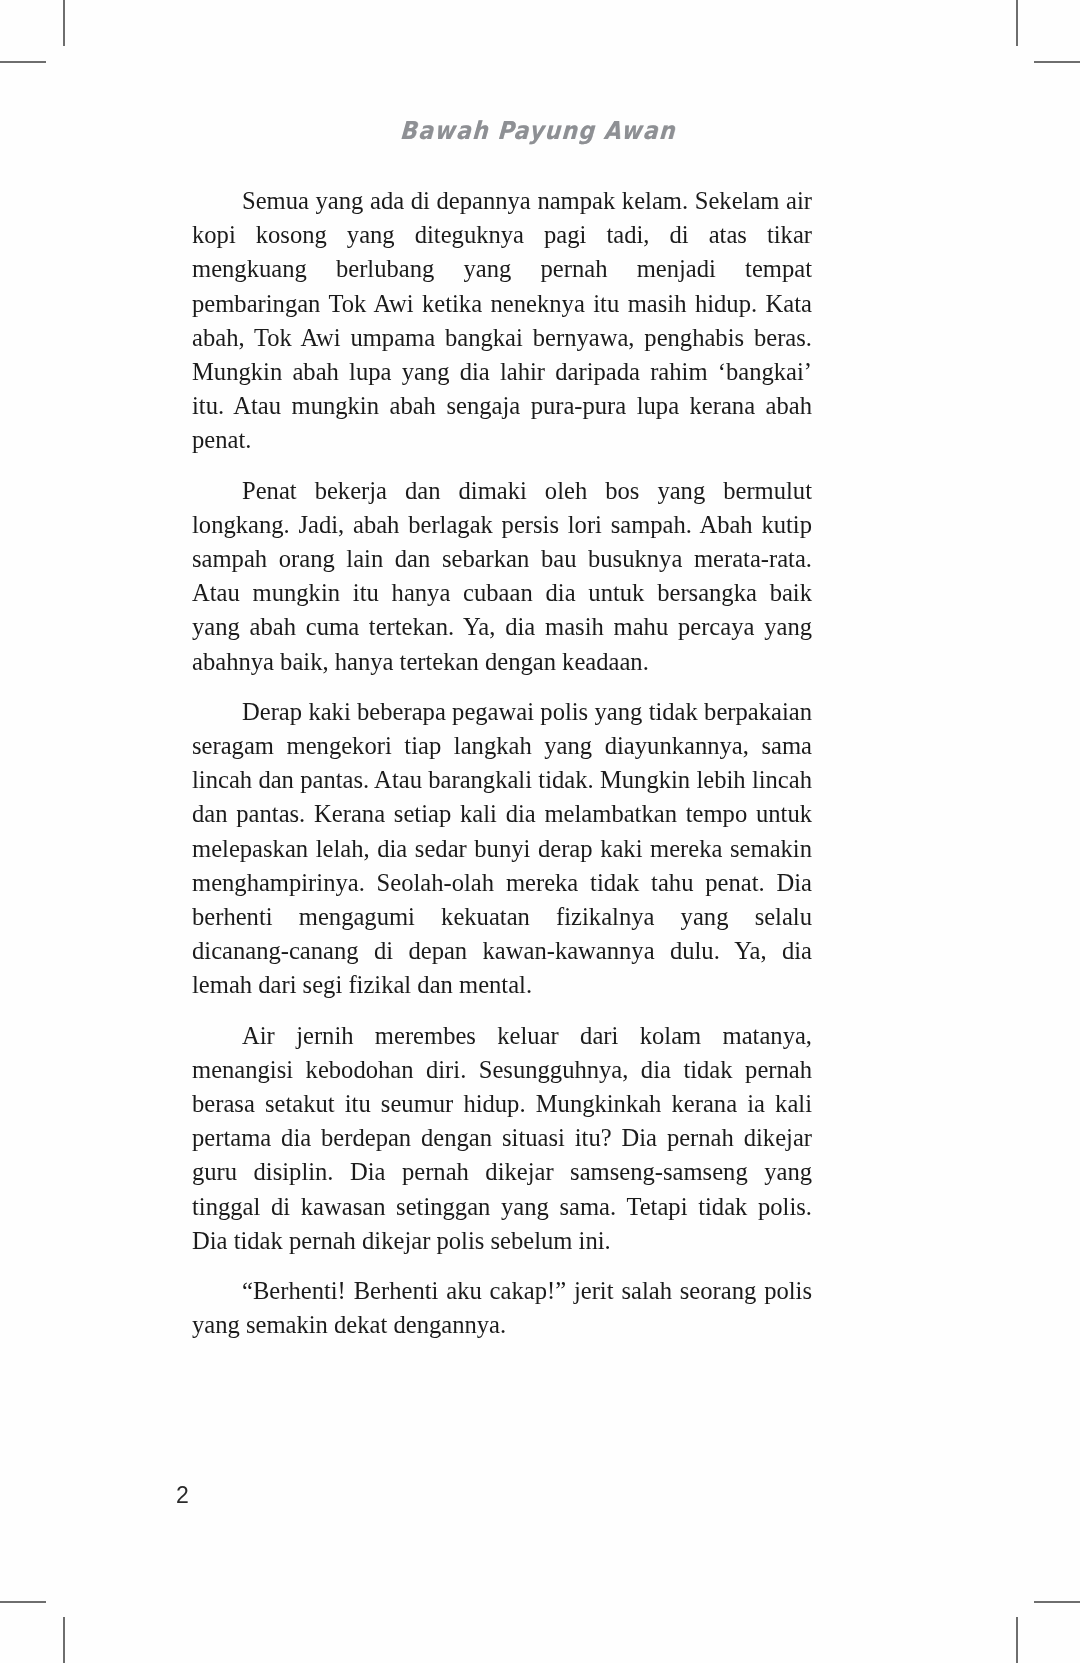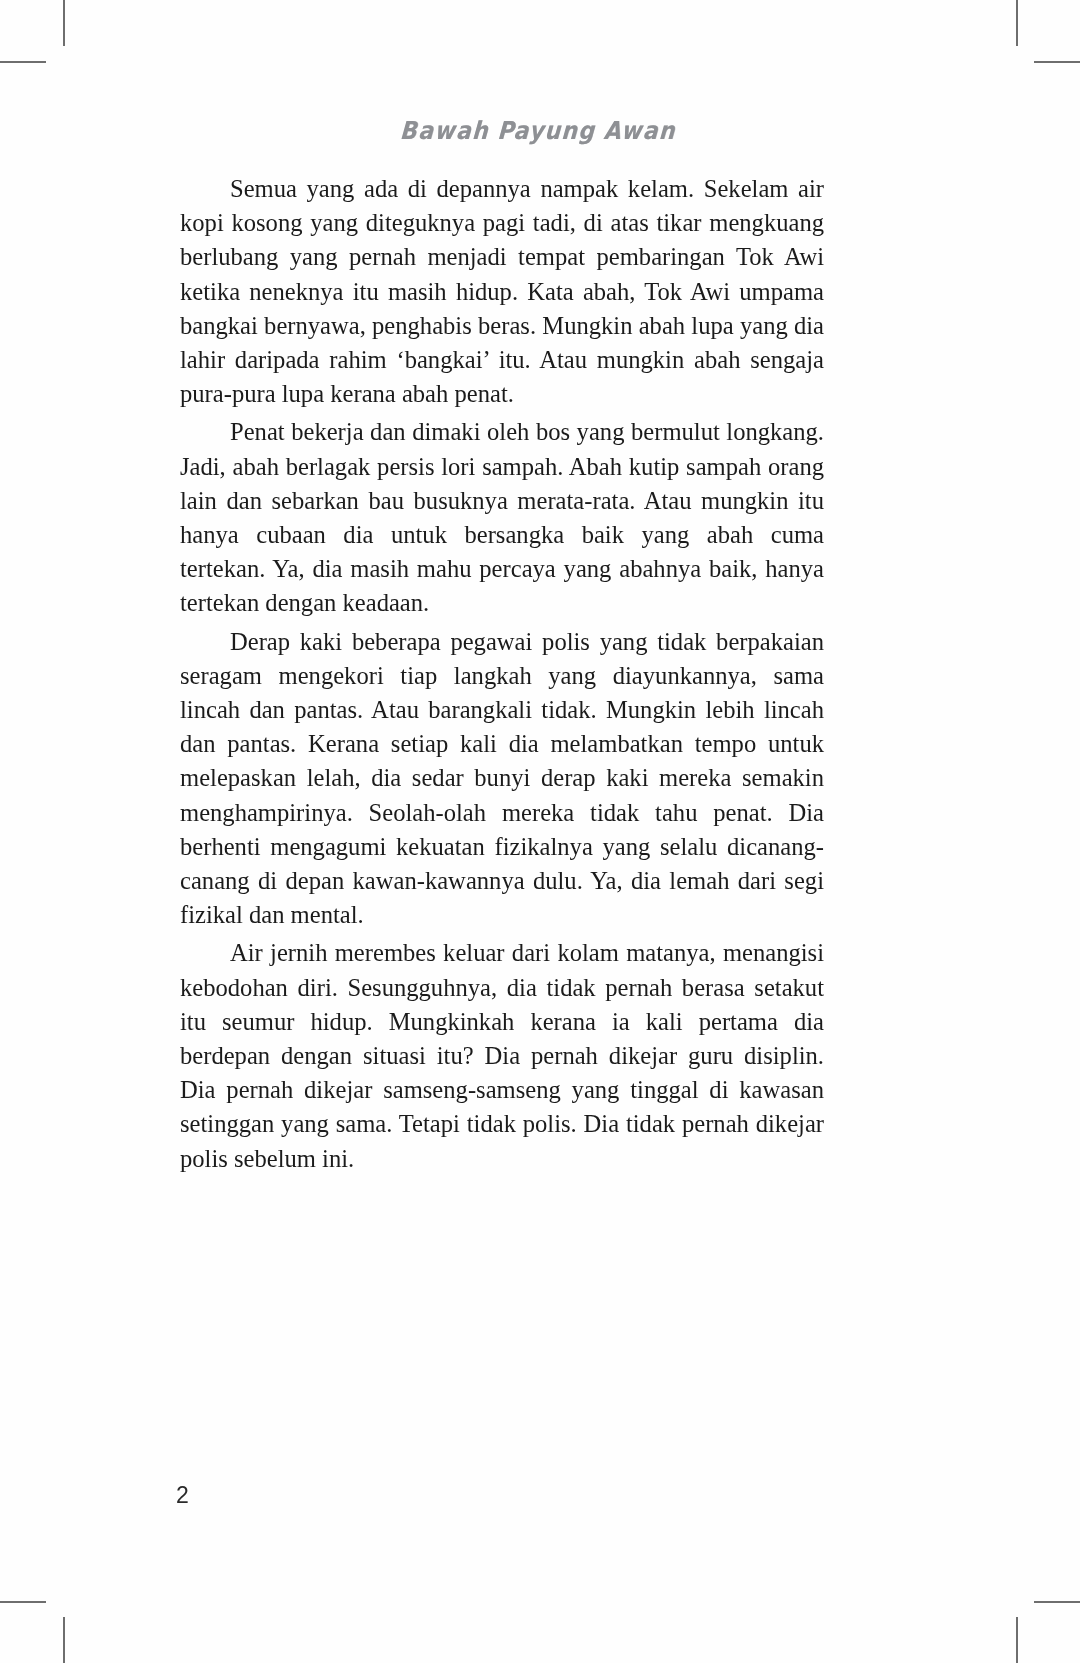--- a/index.html
+++ b/index.html
@@ -63,21 +63,21 @@
   }
 
   
   .text-block {
     position: absolute;
     left: 176px;
     top: 168px;
     width: 652px;
   }
   .body-paragraph {
-    margin: 4px;
+    margin: 16px;
     font-size: 24.6px;
     line-height: 34.2px;
     text-align: justify;
     text-justify: inter-word;
     text-indent: 50px;
     hyphens: manual;
     color: #1b1b1b;
     font-kerning: normal;
   }
 
@@ -108,17 +108,18 @@
 
   <div class="running-head">
     <span class="running-head-title">Bawah Payung Awan</span>
   </div>
 
   <div class="text-block">
     <p class="body-paragraph">Semua yang ada di depannya nampak kelam. Sekelam air kopi kosong yang diteguknya pagi tadi, di atas tikar mengkuang berlubang yang pernah menjadi tempat pembaringan Tok Awi ketika neneknya itu masih hidup. Kata abah, Tok Awi umpama bangkai bernyawa, penghabis beras. Mungkin abah lupa yang dia lahir daripada rahim ‘bangkai’ itu. Atau mungkin abah sengaja pura-pura lupa kerana abah penat.</p>
     <p class="body-paragraph">Penat bekerja dan dimaki oleh bos yang bermulut longkang. Jadi, abah berlagak persis lori sampah. Abah kutip sampah orang lain dan sebarkan bau busuknya merata-rata. Atau mungkin itu hanya cubaan dia untuk bersangka baik yang abah cuma tertekan. Ya, dia masih mahu percaya yang abahnya baik, hanya tertekan dengan keadaan.</p>
     <p class="body-paragraph">Derap kaki beberapa pegawai polis yang tidak berpakaian seragam mengekori tiap langkah yang diayunkannya, sama lincah dan pantas. Atau barangkali tidak. Mungkin lebih lincah dan pantas. Kerana setiap kali dia melambatkan tempo untuk melepaskan lelah, dia sedar bunyi derap kaki mereka semakin menghampirinya. Seolah-olah mereka tidak tahu penat. Dia berhenti mengagumi kekuatan fizikalnya yang selalu dicanang-canang di depan kawan-kawannya dulu. Ya, dia lemah dari segi fizikal dan mental.</p>
     <p class="body-paragraph">Air jernih merembes keluar dari kolam matanya, menangisi kebodohan diri. Sesungguhnya, dia tidak pernah berasa setakut itu seumur hidup. Mungkinkah kerana ia kali pertama dia berdepan dengan situasi itu? Dia pernah dikejar guru disiplin. Dia pernah dikejar samseng-samseng yang tinggal di kawasan setinggan yang sama. Tetapi tidak polis. Dia tidak pernah dikejar polis sebelum ini.</p>
+    <p class="body-paragraph">“Berhenti! Berhenti aku cakap!” jerit salah seorang polis yang semakin dekat dengannya.</p>
   </div>
 
   <div class="folio">2</div>
 
 </div>
 
 </body></html>

